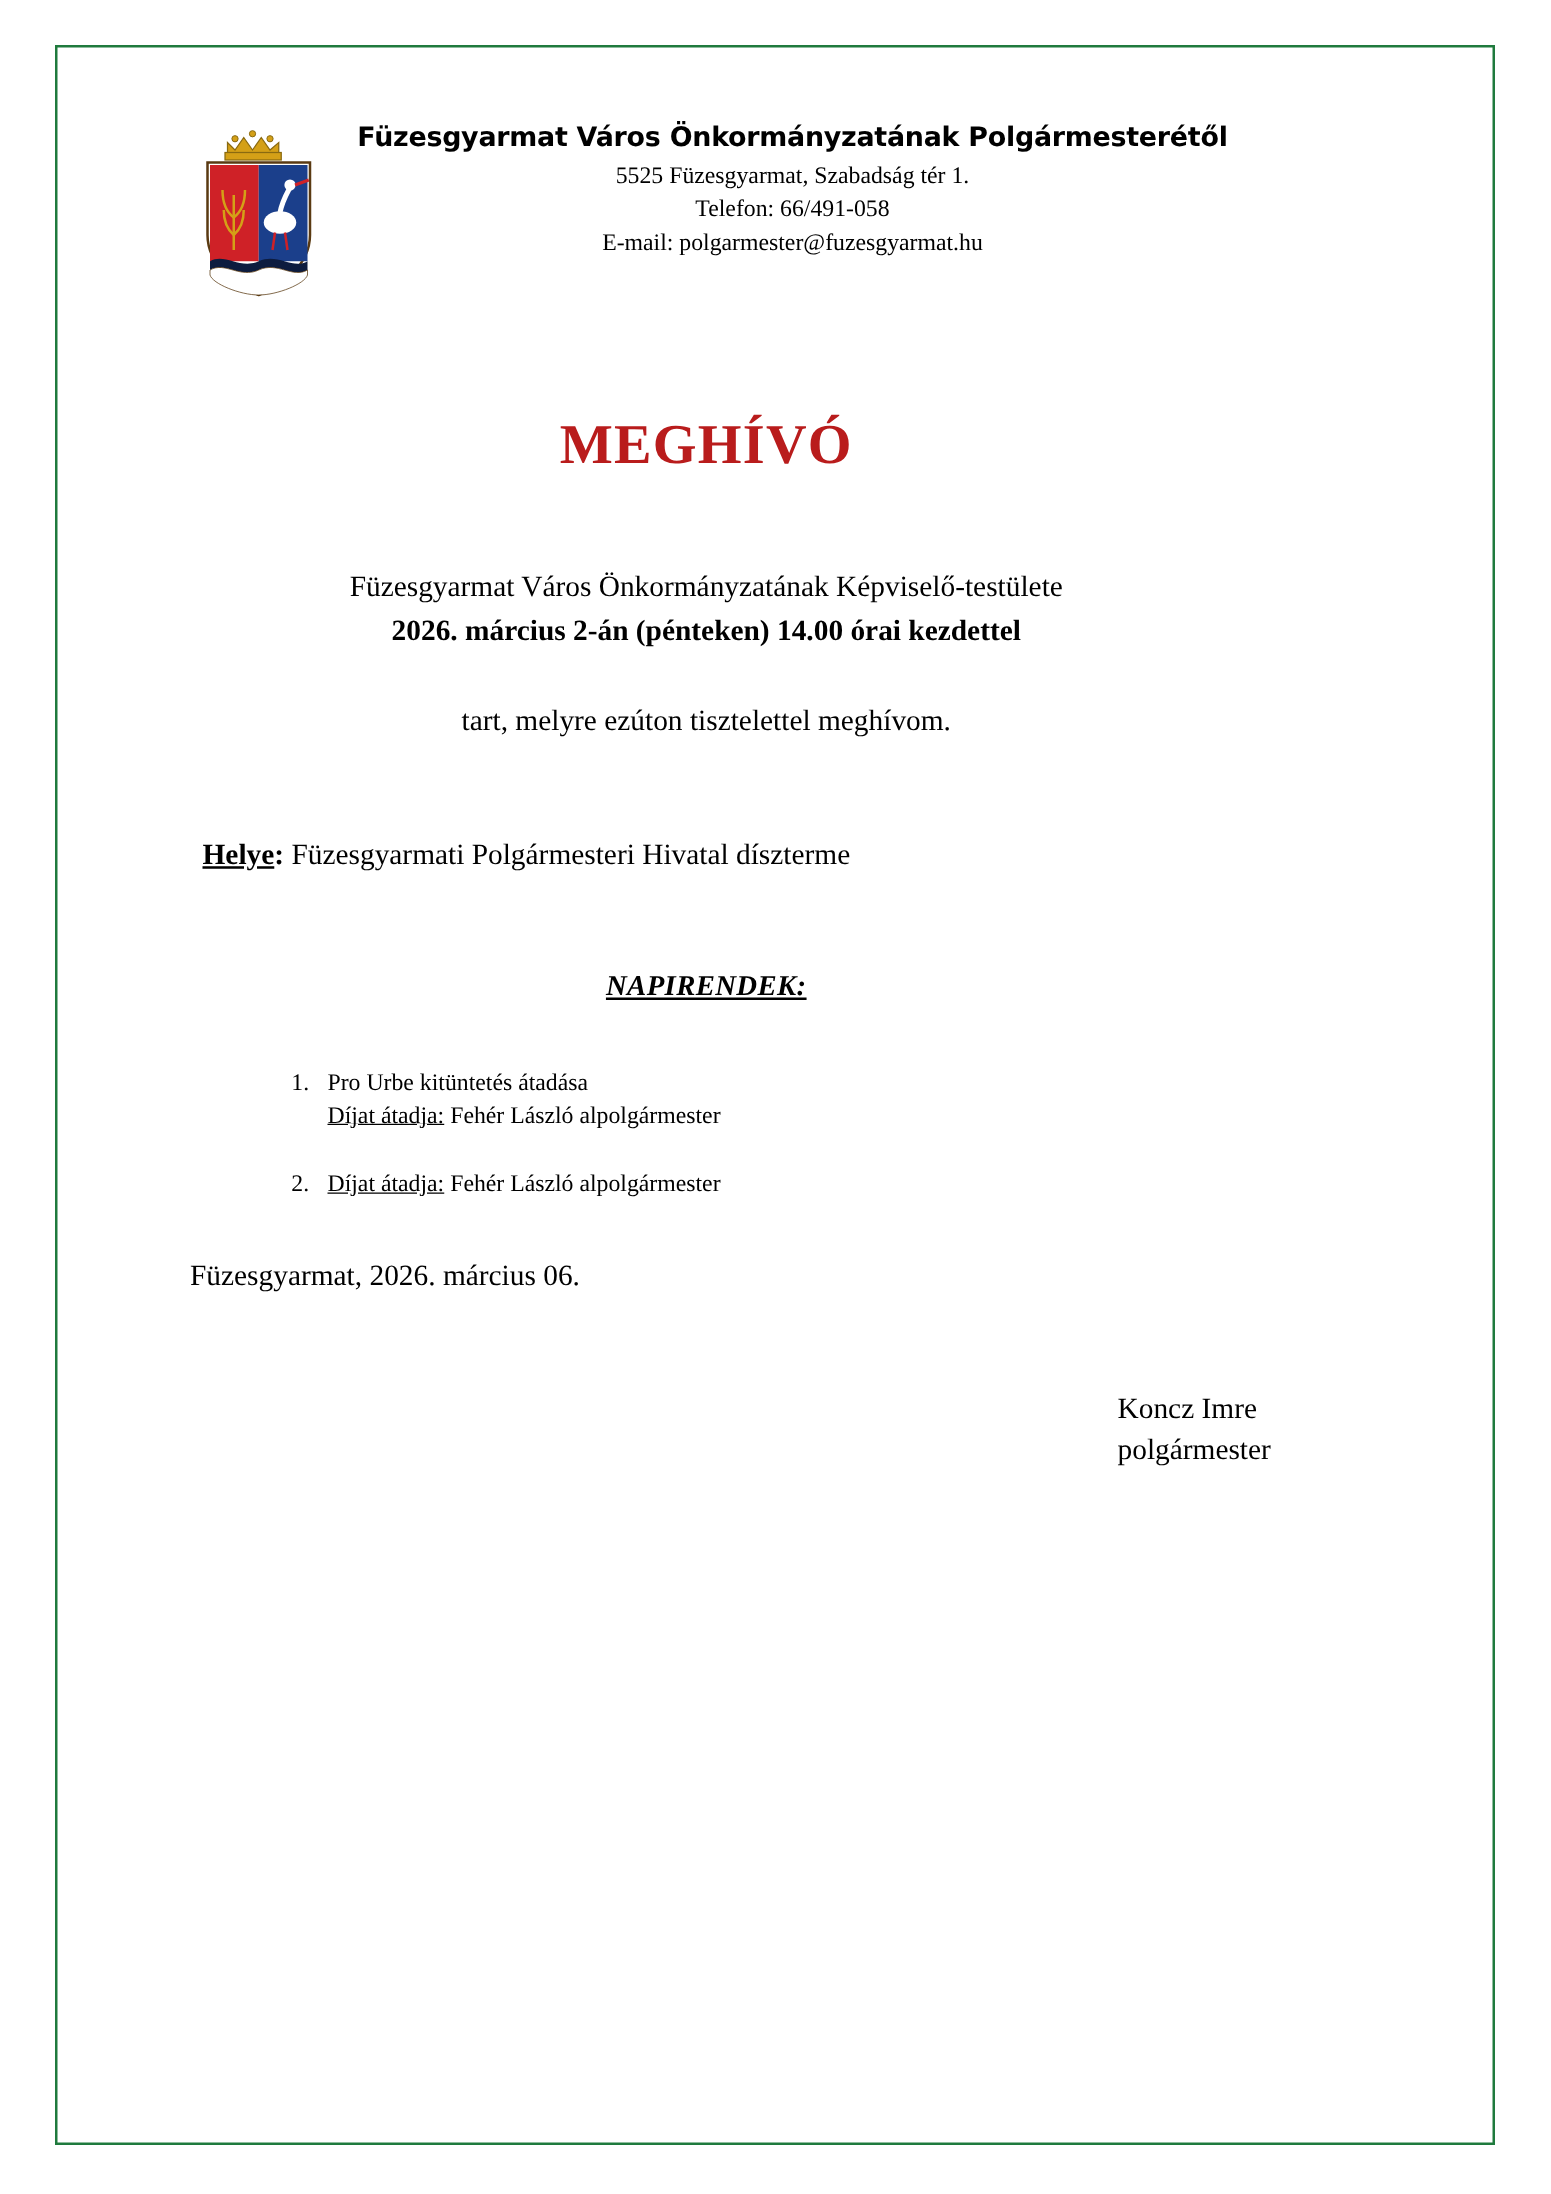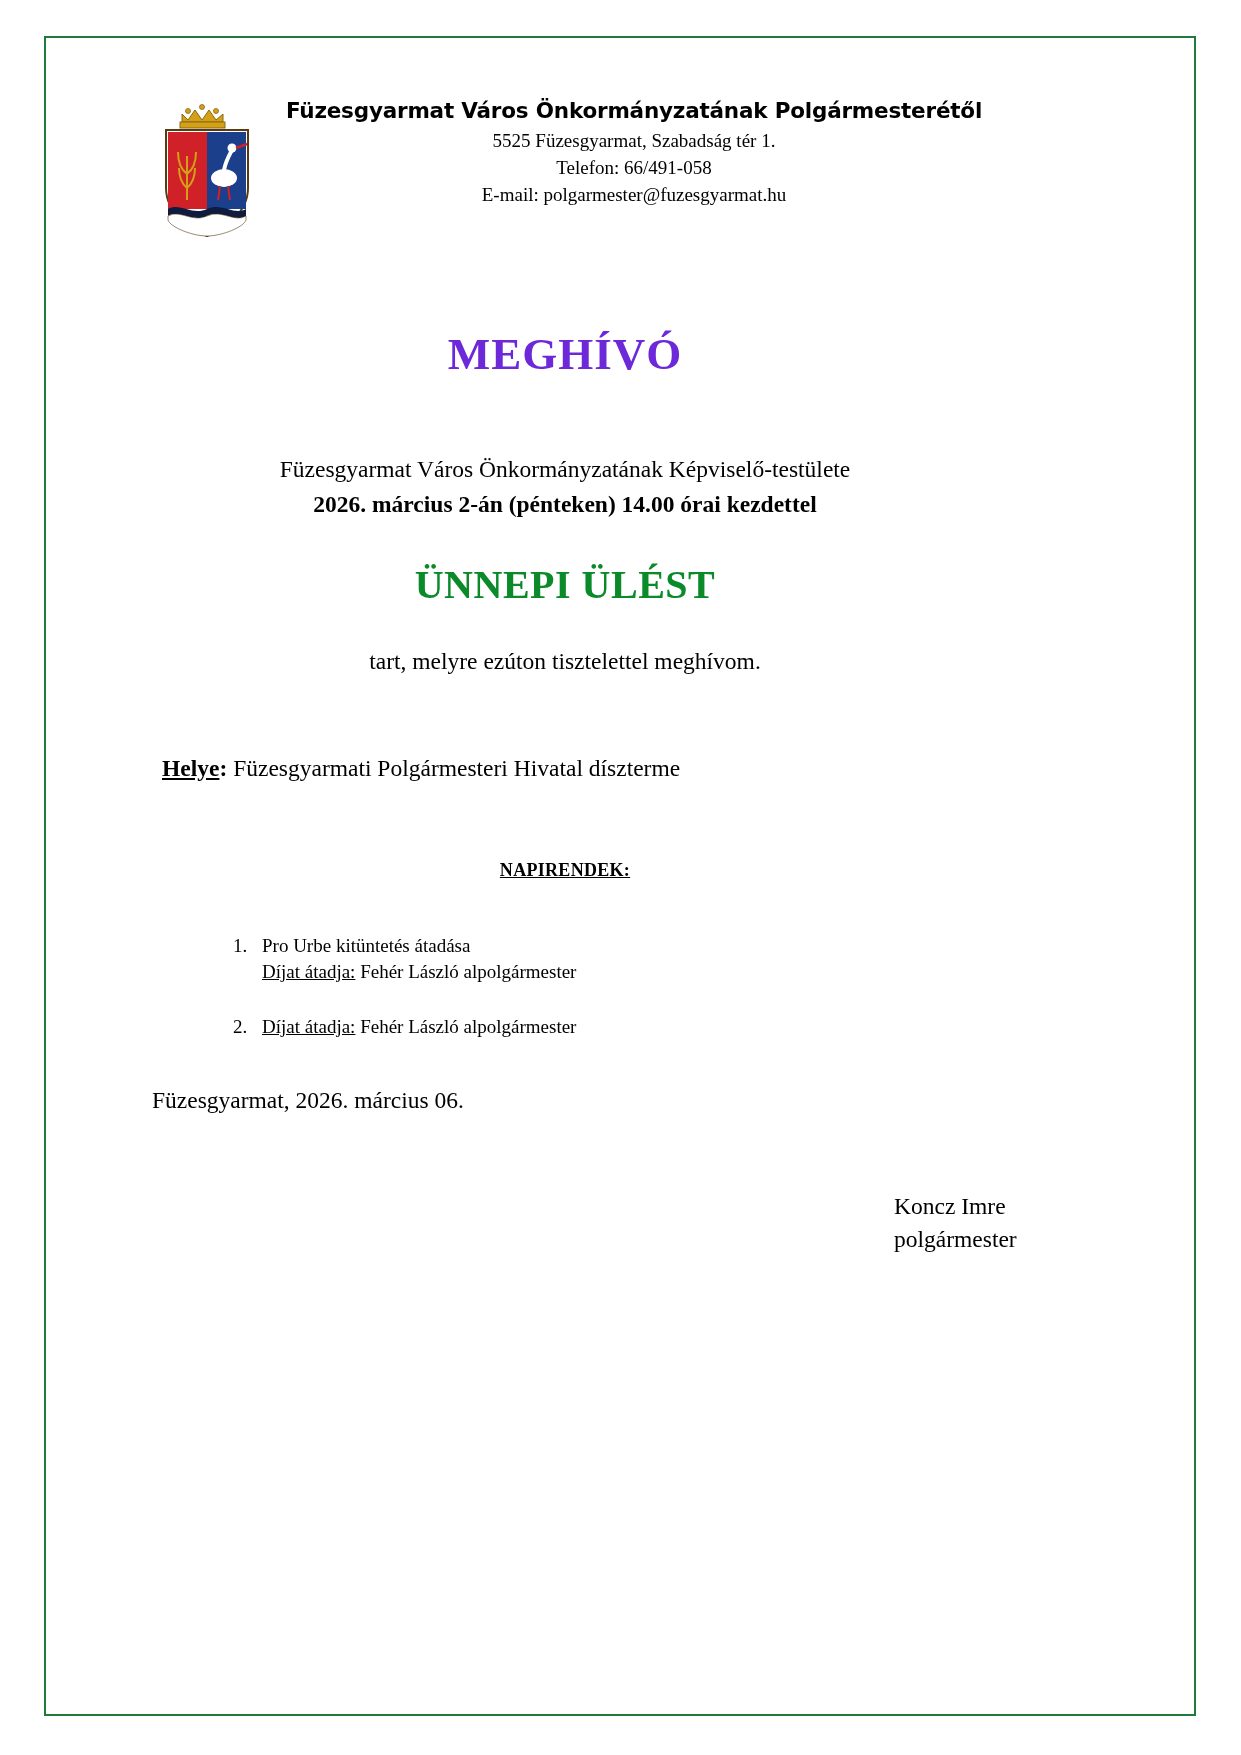--- a/index.html
+++ b/index.html
@@ -60,21 +60,21 @@
   }
   .addr-line {
     font-family: "Liberation Serif", serif;
     font-size: 19px;
     line-height: 1.42;
   }
 
   
   .title-meghivo {
     text-align: center;
-    color: #6d28d9;
+    color: #b91c1c;
     font-weight: bold;
     font-size: 45px;
     letter-spacing: 1px;
     margin-top: 78px;
   }
   .intro {
     text-align: center;
     font-size: 23.5px;
     margin-top: 72px;
     line-height: 1.5;
@@ -104,24 +104,25 @@
   }
   .place .u {
     text-decoration: underline;
   }
   .place .b {
     font-weight: bold;
   }
   .agenda-title {
     text-align: center;
     font-weight: bold;
-    font-size: 18px;
+    font-size: 23px;
     text-decoration: underline;
     margin-top: 78px;
     letter-spacing: 0.3px;
+    font-style: italic;
   }
   ol.agenda {
     margin: 52px 0 0 0;
     padding-left: 148px;
     font-size: 19px;
   }
   ol.agenda > li {
     margin-bottom: 28px;
     line-height: 1.42;
     padding-left: 10px;
@@ -200,21 +201,20 @@
 
   </div>
 
   <div class="title-meghivo">MEGHÍVÓ</div>
 
   <div class="intro">
     <div>Füzesgyarmat Város Önkormányzatának Képviselő-testülete</div>
     <div class="bold">2026. március 2-án (pénteken) 14.00 órai kezdettel</div>
   </div>
 
-  <div class="title-unnepi">ÜNNEPI ÜLÉST</div>
 
   <div class="invite-line">tart, melyre ezúton tisztelettel meghívom.</div>
 
   <div class="place">
     <span class="u b">Helye</span><span class="b">:</span>
     <span>Füzesgyarmati Polgármesteri Hivatal díszterme</span>
   </div>
 
   <div class="agenda-title">NAPIRENDEK:</div>
 

